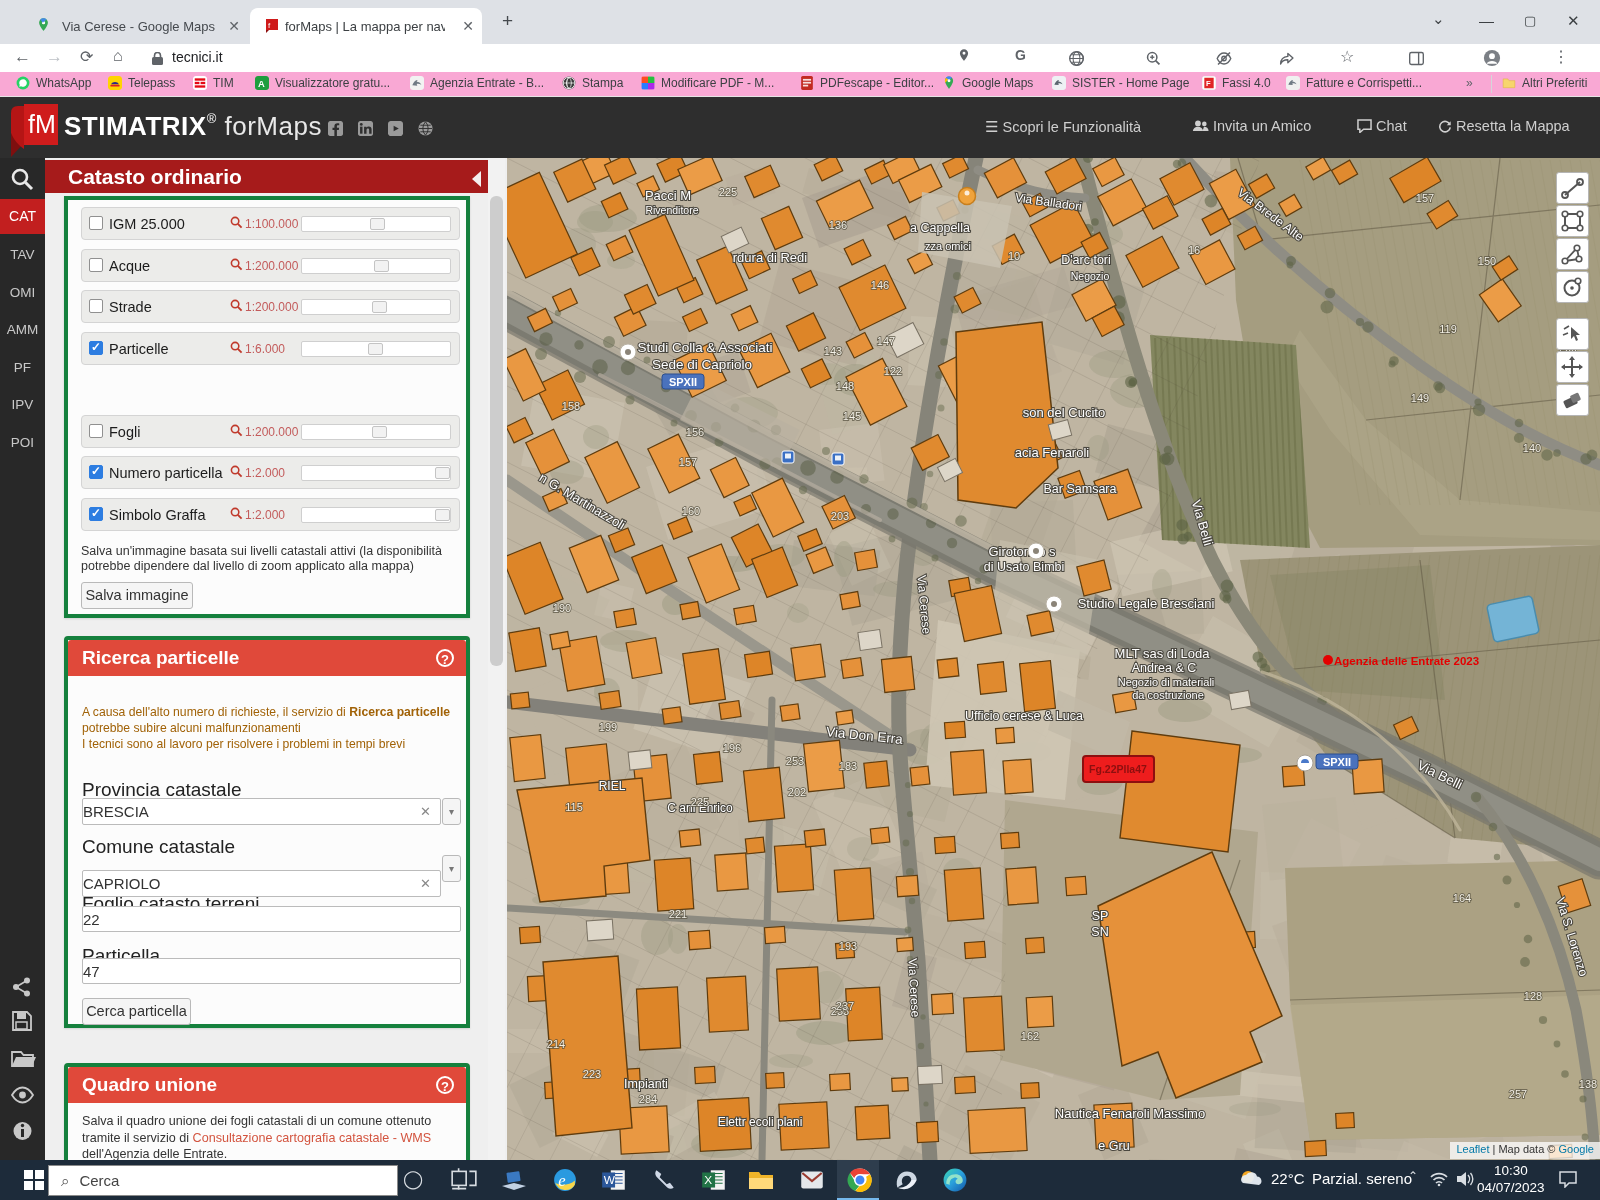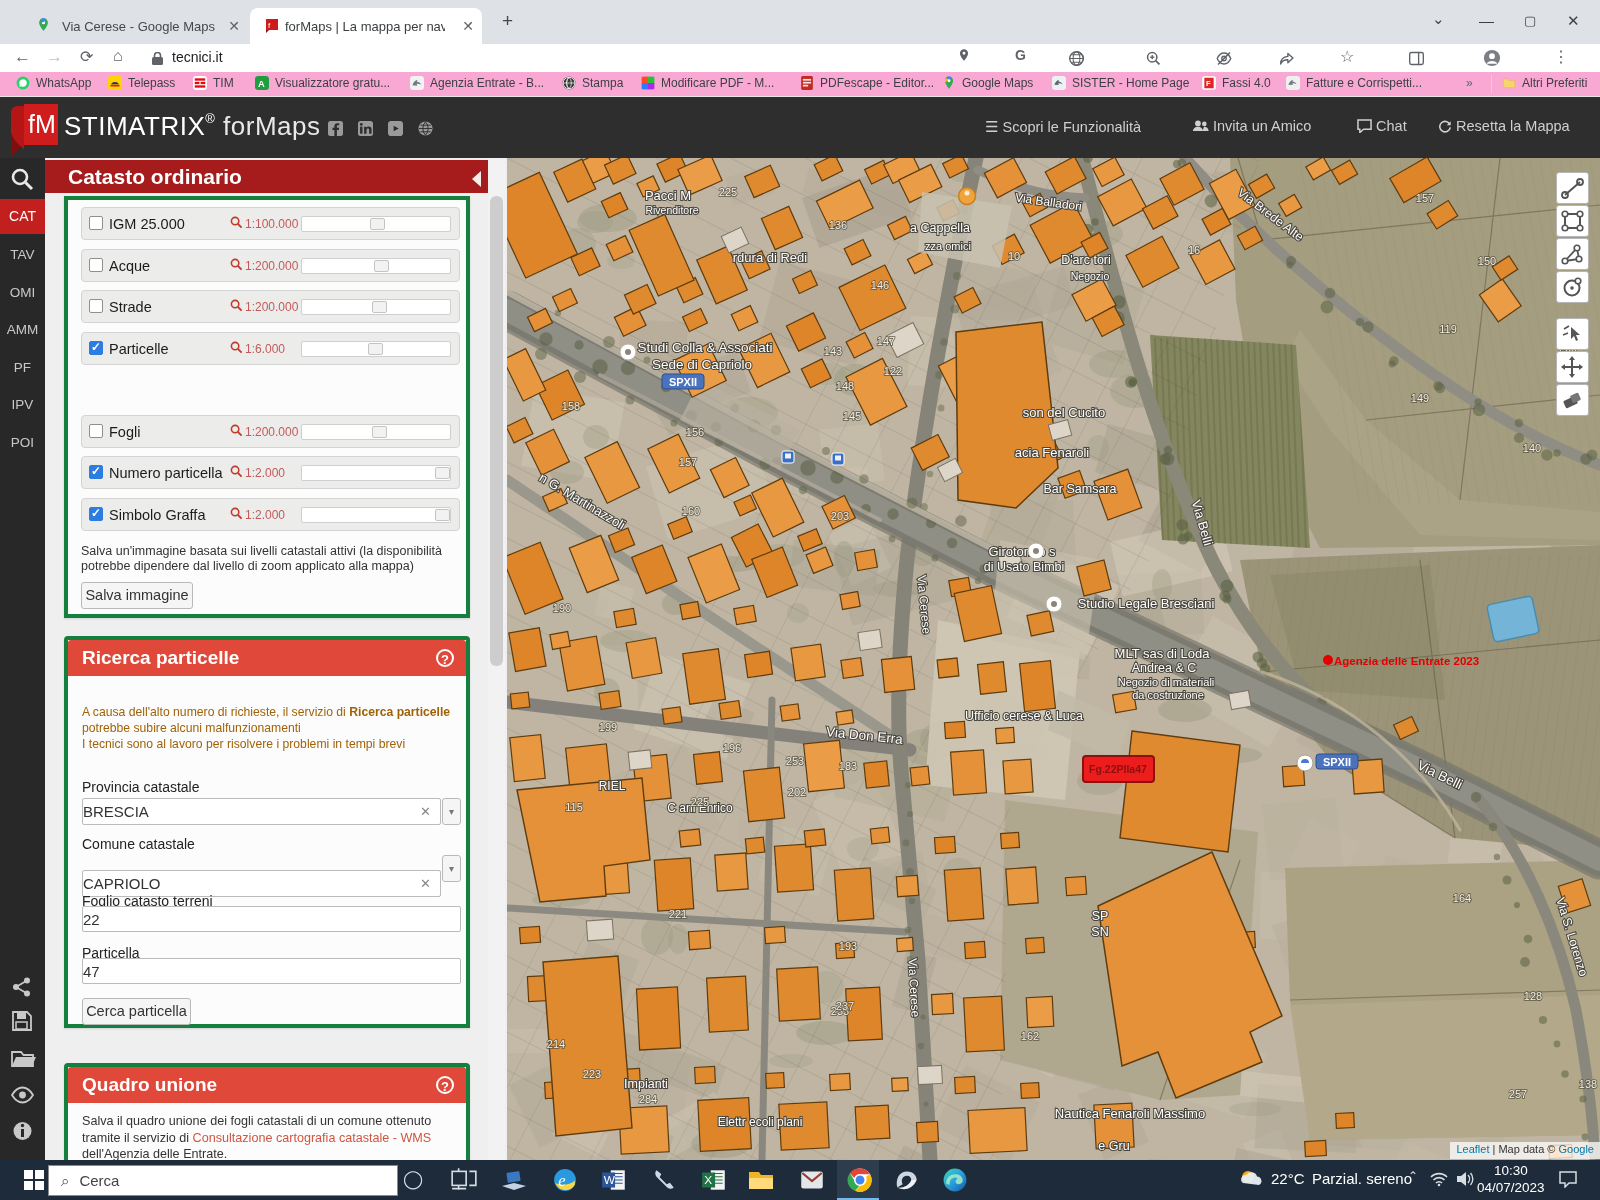--- a/index.html
+++ b/index.html
@@ -37,21 +37,21 @@
 .cb{position:absolute;left:7px;top:8px;width:14px;height:14px;background:#fff;border:1.5px solid #909090;border-radius:2px}
 .cb.on{background:#2d7de1;border-color:#2d7de1}
 .cb.on:after{content:"✓";position:absolute;left:1px;top:-2px;color:#fff;font-size:12px;font-weight:bold}
 .lbl{position:absolute;left:27px;top:8px;font-size:14.5px;color:#1c1c1c}
 .scale{position:absolute;left:163px;top:9px;font-size:12px;color:#c35b5b}
 .mag{position:absolute;left:148px;top:8px;width:13px;height:13px}
 .sld{position:absolute;left:219px;top:8px;width:150px;height:16px;background:#fff;border:1px solid #cfcfcf;border-radius:2px}
 .thumb{position:absolute;top:1px;width:15px;height:12px;background:#f2f2f2;border:1px solid #c4c4c4;border-radius:2px}
 .rphdr{height:36px;background:#e0493a;color:#fff;font-weight:bold;font-size:19px;line-height:36px;padding-left:14px;border-radius:3px 3px 0 0;position:relative}
 .rphdr .q{position:absolute;right:12px;top:9px;width:18px;height:18px;border:2px solid #fff;border-radius:50%;color:#fff;font-size:13px;font-weight:bold;text-align:center;line-height:18px}
-.flbl{font-size:14px;color:#222}
+.flbl{font-size:19px;color:#222}
 .inp{background:#fff;border:1px solid #bbb;border-radius:2px;font-size:15px;color:#333;line-height:25px}
 .btn{background:#f5f5f5;border:1px solid #b9b9b9;border-radius:3px;font-size:14.5px;color:#333;text-align:center}
 
 #sbtrack{position:absolute;left:488px;top:158px;width:17px;height:1002px;background:#f2f2f2}
 #sbthumb{position:absolute;left:490px;top:196px;width:13px;height:470px;background:#cdcdcd;border-radius:6px}
 
 #taskbar{position:absolute;left:0;top:1160px;width:1600px;height:40px;background:#1d2b3a}
 #tsearch{position:absolute;left:48px;top:1165px;width:350px;height:31px;background:#fff;border:1px solid #8a8a8a;color:#444;font-size:15px;line-height:29px}
 .tkic{position:absolute;top:1166px;width:28px;height:28px}
 .tright{position:absolute;color:#fff;font-size:14px;white-space:nowrap}
@@ -189,21 +189,21 @@
         <path d="M4 15 c2-5 5-8 8-8 l-1.2 2.5 c3.5 0 5.5 2 7.2 4.5 -2.6-1.3-4.6-1.7-7.2-1.3 l.8 2.6z" fill="#707a85"></path>
       </svg>Fatture e Corrispetti...</span>
  <span class="bm" style="left:1466px;color:#5f6368">»</span>
  <span style="position:absolute;left:1491px;top:3px;width:1px;height:18px;background:#d4d6d9"></span>
  <span class="bm" style="left:1502px"><svg class="bmi" viewBox="0 0 24 24">
         <path d="M2 5 h8 l2 3 h10 v12 H2 Z" fill="#f7d56c" stroke="#e0b83f" stroke-width="1"></path>
       </svg>Altri Preferiti</span>
 </div>
 
 <div id="apphdr">
- <div class="brand" style="font-size:26px;top:14px;left:64px"><span style="font-weight:400;letter-spacing:.5px">STIMATRIX</span><span style="font-size:13px;vertical-align:12px">®</span> <span class="fm2">forMaps</span></div>
+ <div class="brand" style="font-size:26px;top:14px;left:64px"><span style="font-weight:700;letter-spacing:.5px">STIMATRIX</span><span style="font-size:13px;vertical-align:12px">®</span> <span class="fm2">forMaps</span></div>
  <svg class="socic" style="left:328px;background:none" width="16" height="16" viewBox="0 0 16 16">
       <rect width="16" height="16" rx="2" fill="#9a9a9a"></rect>
       <path d="M9.5 16 V9.5 h2 l.4-2.3 H9.5 V5.8 c0-.7.3-1.2 1.2-1.2 h1.3 V2.6 C11.6 2.5 10.9 2.4 10 2.4 8 2.4 6.8 3.6 6.8 5.6 v1.6 H4.8 v2.3 h2 V16 Z" fill="#2e2e2e"></path>
     </svg>
  <svg class="socic" style="left:358px;background:none" width="16" height="16" viewBox="0 0 16 16">
       <rect width="16" height="16" rx="2" fill="#9a9a9a"></rect>
       <rect x="2.2" y="6" width="2.6" height="7.5" fill="#2e2e2e"></rect>
       <circle cx="3.5" cy="3.6" r="1.5" fill="#2e2e2e"></circle>
       <path d="M6.5 6 h2.5 v1 c.5-.7 1.4-1.2 2.6-1.2 2 0 2.9 1.2 2.9 3.4 v4.3 h-2.6 v-3.9 c0-1-.4-1.7-1.3-1.7 -1 0-1.5.7-1.5 1.7 v3.9 H6.5 Z" fill="#2e2e2e"></path>
     </svg>

